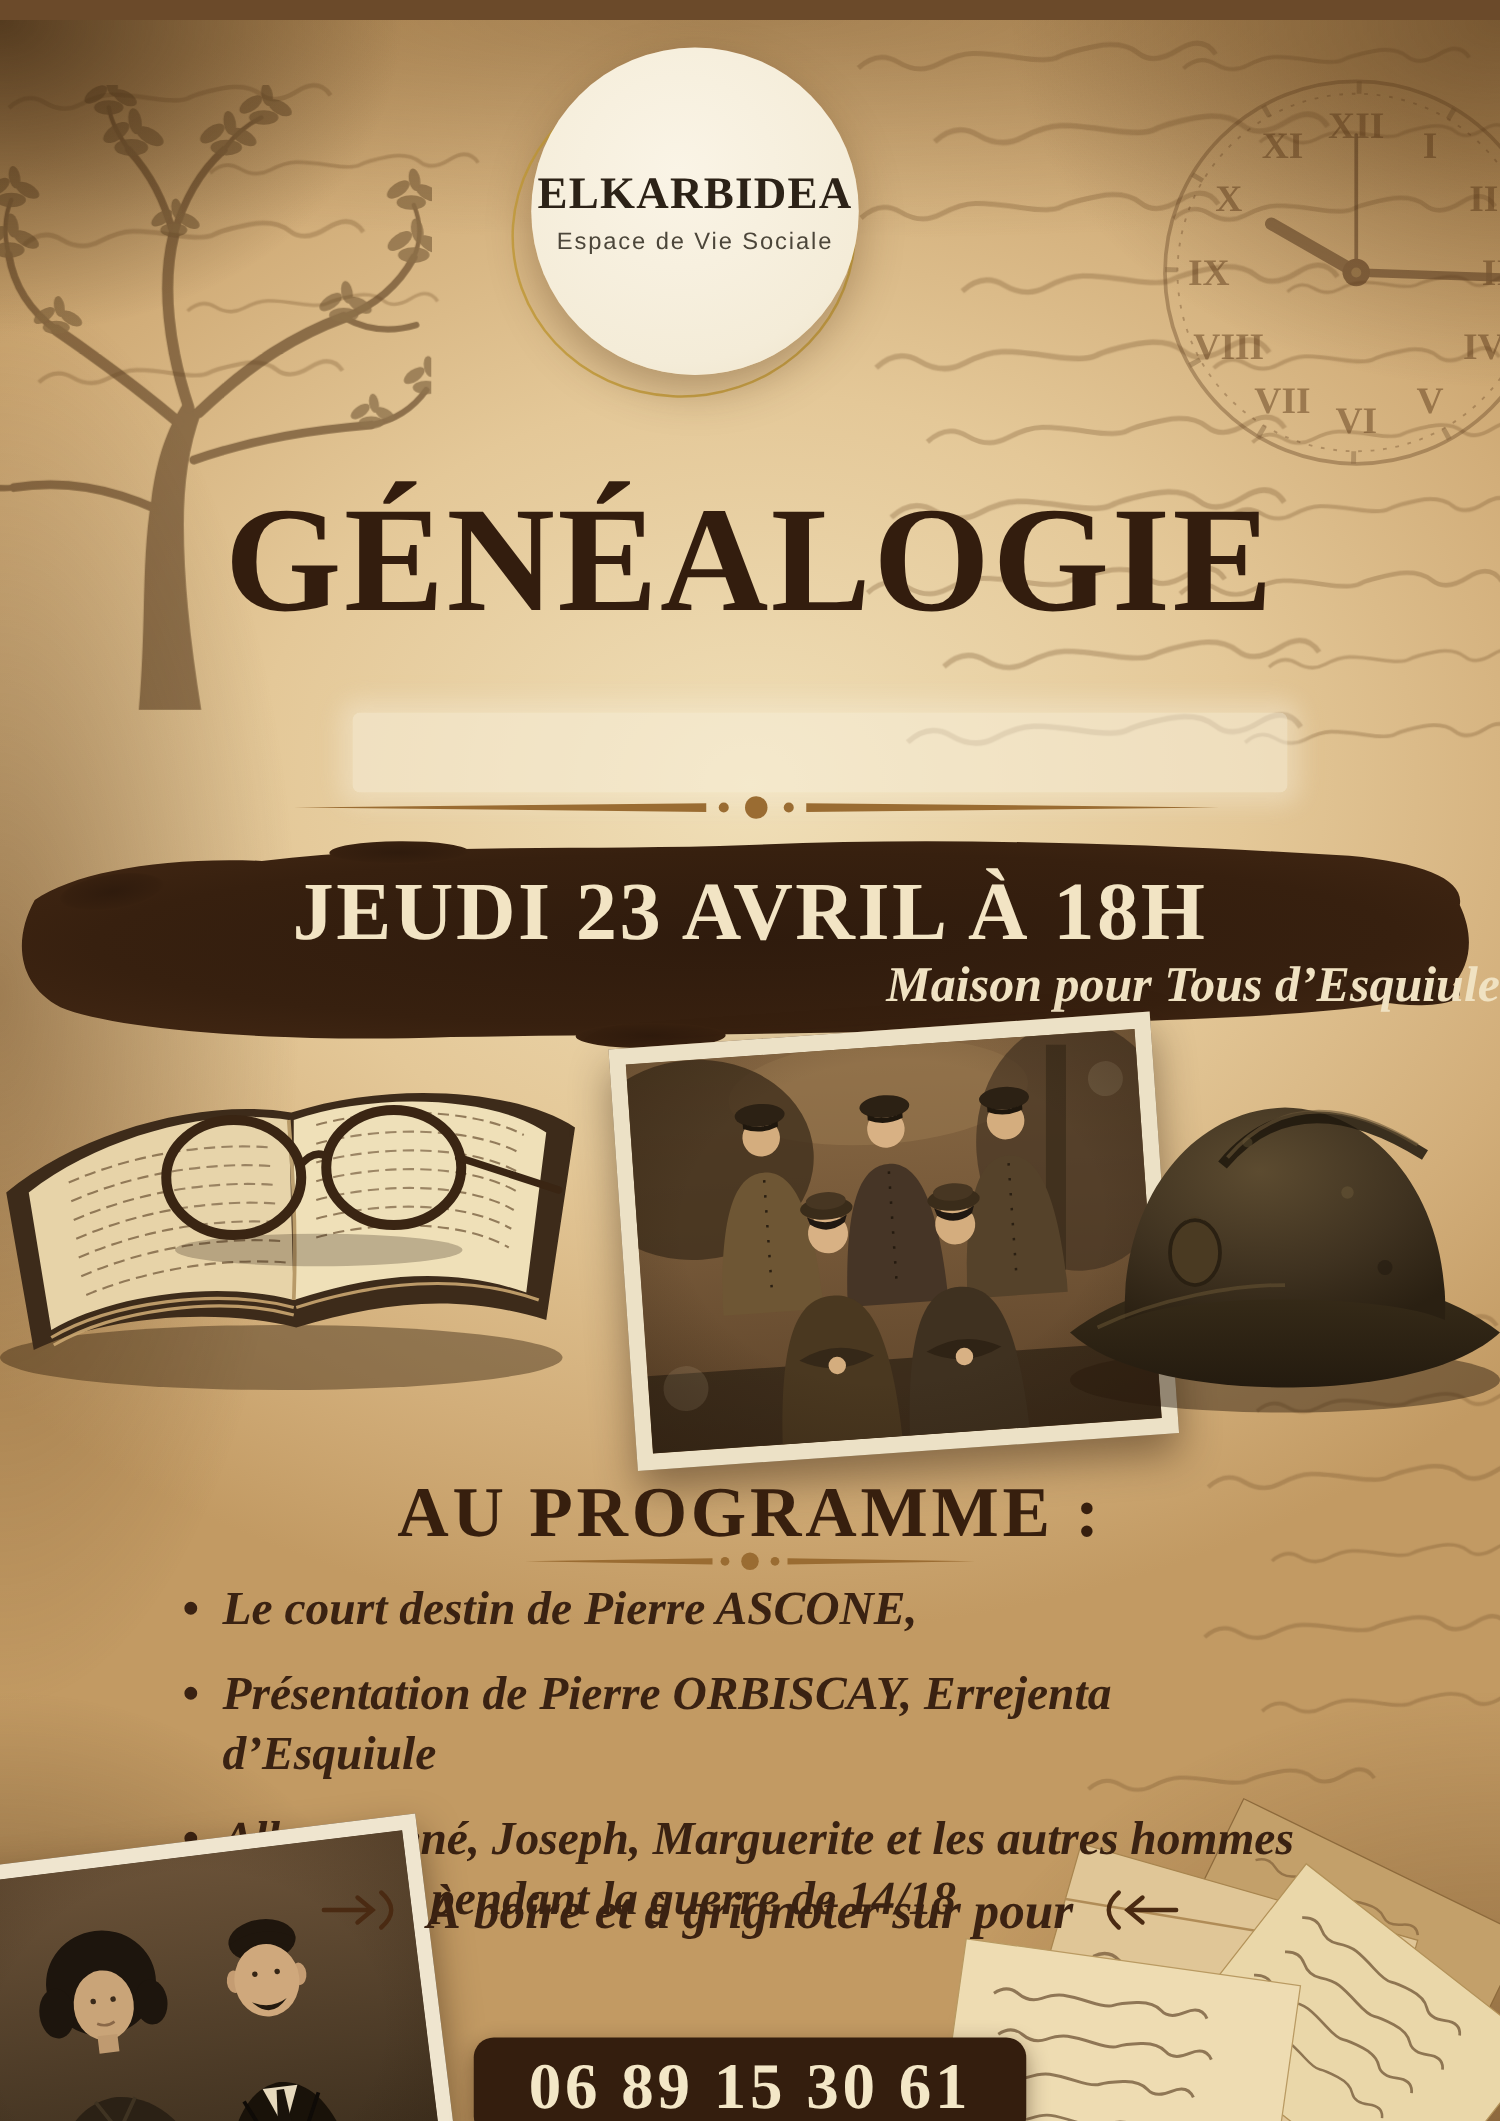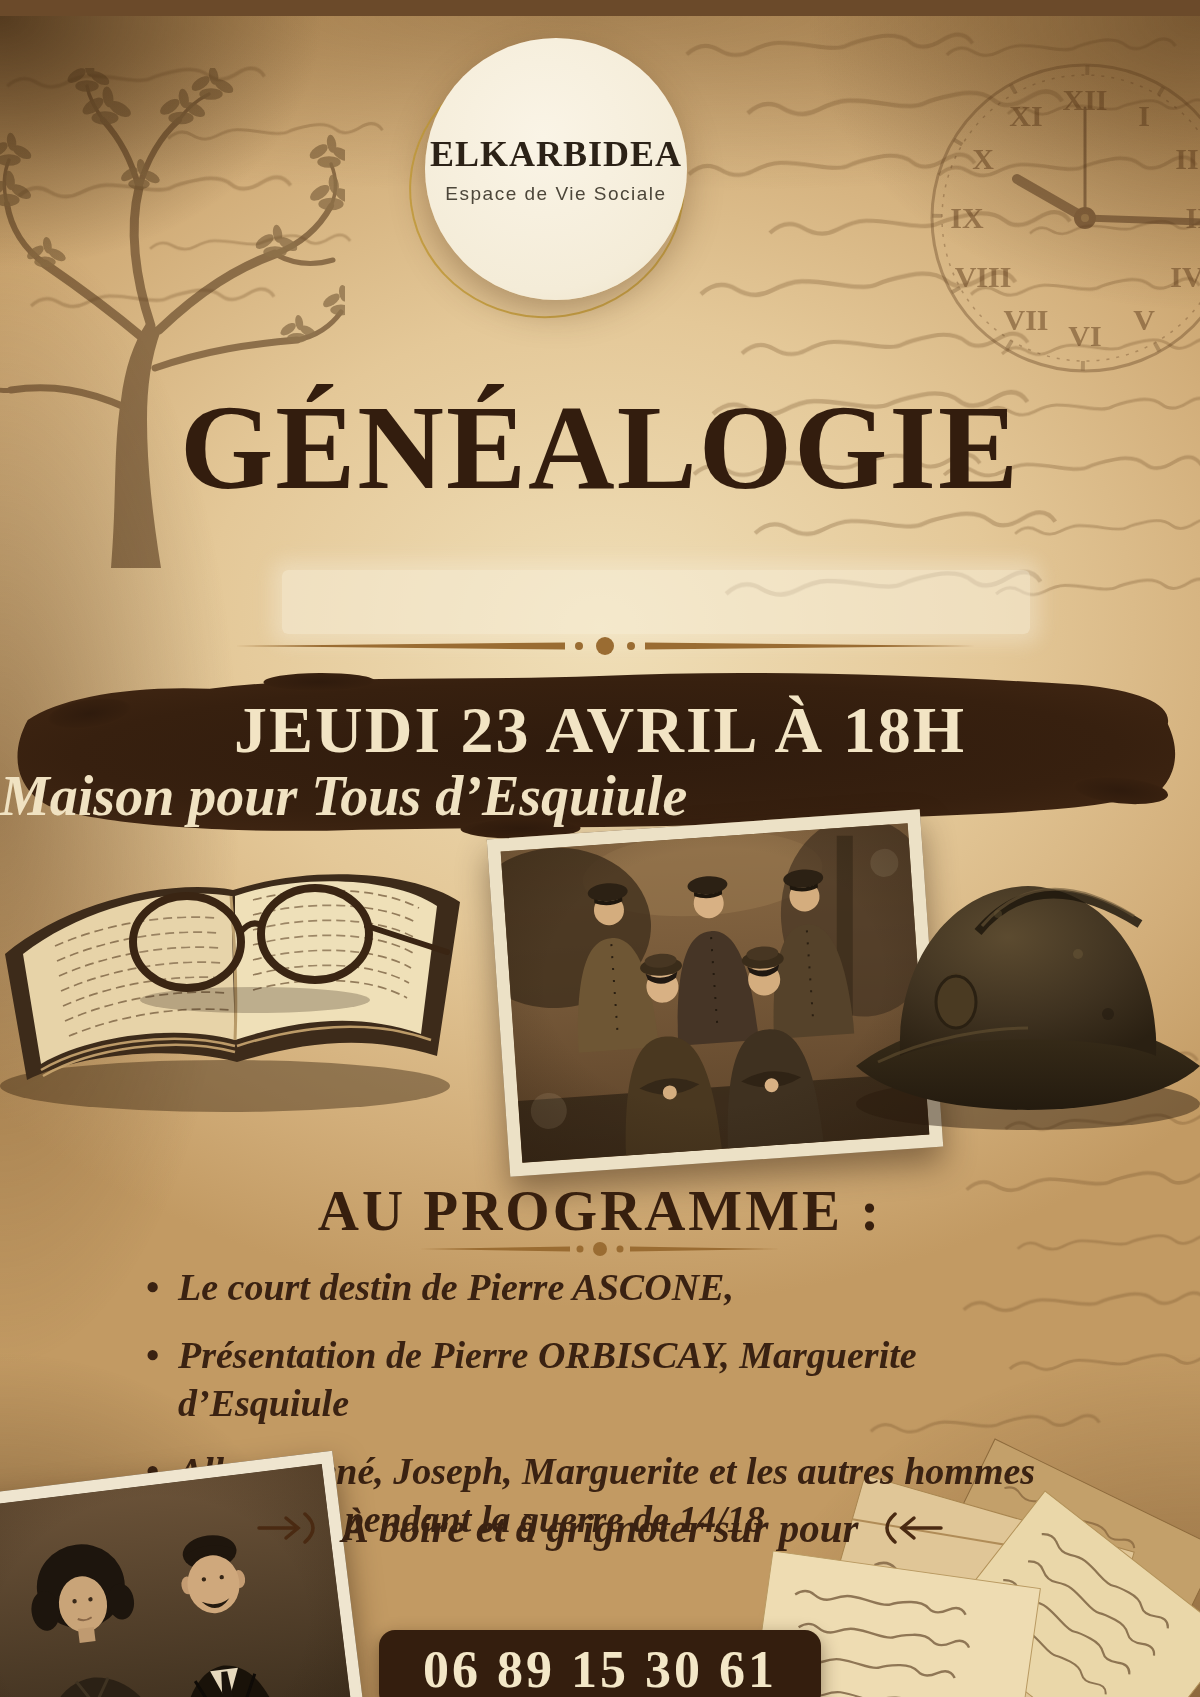--- a/index.html
+++ b/index.html
@@ -48,22 +48,22 @@
     font-size:120px;font-weight:bold;letter-spacing:2px;color:#331d0e;line-height:1.0;}
   .erased-band{left:282px;top:554px;width:748px;height:64px;z-index:4;border-radius:6px;
     background:rgba(247,240,221,.55);box-shadow:0 0 18px 10px rgba(247,240,221,.38);}
   .divider1{left:235px;top:616px;z-index:10;}
   .divider2{left:420px;top:1222px;z-index:10;}
 
   
   .banner{left:0;top:648px;z-index:6;transform:rotate(-.4deg);}
   .banner-date{left:0;top:676px;width:1200px;text-align:center;z-index:7;
     font-size:66px;font-weight:bold;letter-spacing:2px;color:#f2e4c4;}
-  .banner-venue{left:0;top:748px;width:1200px;text-align:left;z-index:7;
-    font-size:56px;font-weight:bold;font-style:italic;color:#f0e2c2;}
+  .banner-venue{left:0;top:748px;width:1200px;text-align:right;z-index:7;
+    font-size:40px;font-weight:bold;font-style:italic;color:#f0e2c2;}
 
   
   .book{left:-15px;top:778px;z-index:7;}
   .soldiers{left:498px;top:808px;z-index:8;border:13px solid #ece1c6;
     transform:rotate(-4deg);box-shadow:0 16px 32px rgba(45,25,8,.45);background:#6b4f31;}
   .helmet{left:838px;top:788px;z-index:9;}
   .couple{left:-48px;top:1458px;z-index:12;border:12px solid #efe5cf;
     transform:rotate(-7deg);box-shadow:0 14px 30px rgba(40,22,8,.5);background:#4e3b28;}
   .letters{left:745px;top:1415px;z-index:4;}
 
@@ -380,21 +380,21 @@
     <g fill="#9a6c32">
       <path d="M0,11 L150,8.5 L150,13.5 Z"></path>
       <path d="M360,11 L210,8.5 L210,13.5 Z"></path>
       <circle cx="160" cy="11" r="3.5"></circle>
       <circle cx="180" cy="11" r="7"></circle>
       <circle cx="200" cy="11" r="3.5"></circle>
     </g>
   </svg>
   <ul class="abs program-list">
     <li class="program-item">Le court destin de Pierre ASCONE,</li>
-    <li class="program-item">Présentation de Pierre ORBISCAY, Marguerite d’Esquiule</li>
+    <li class="program-item">Présentation de Pierre ORBISCAY, Errejenta d’Esquiule</li>
     <li class="program-item">Albert, René, Joseph, Marguerite et les autres hommes et femmes pendant la guerre de 14/18</li>
   </ul>
 
   <div class="abs note-row">
     <svg width="66" height="40" viewBox="0 0 66 40">
       <g stroke="#4a2a12" stroke-width="3.5" fill="none" stroke-linecap="round">
         <path d="M2 20 H40"></path>
           <path d="M29 10 L41 20 L29 30"></path>
           <path d="M48 6 Q64 20 48 34"></path>
       </g>

